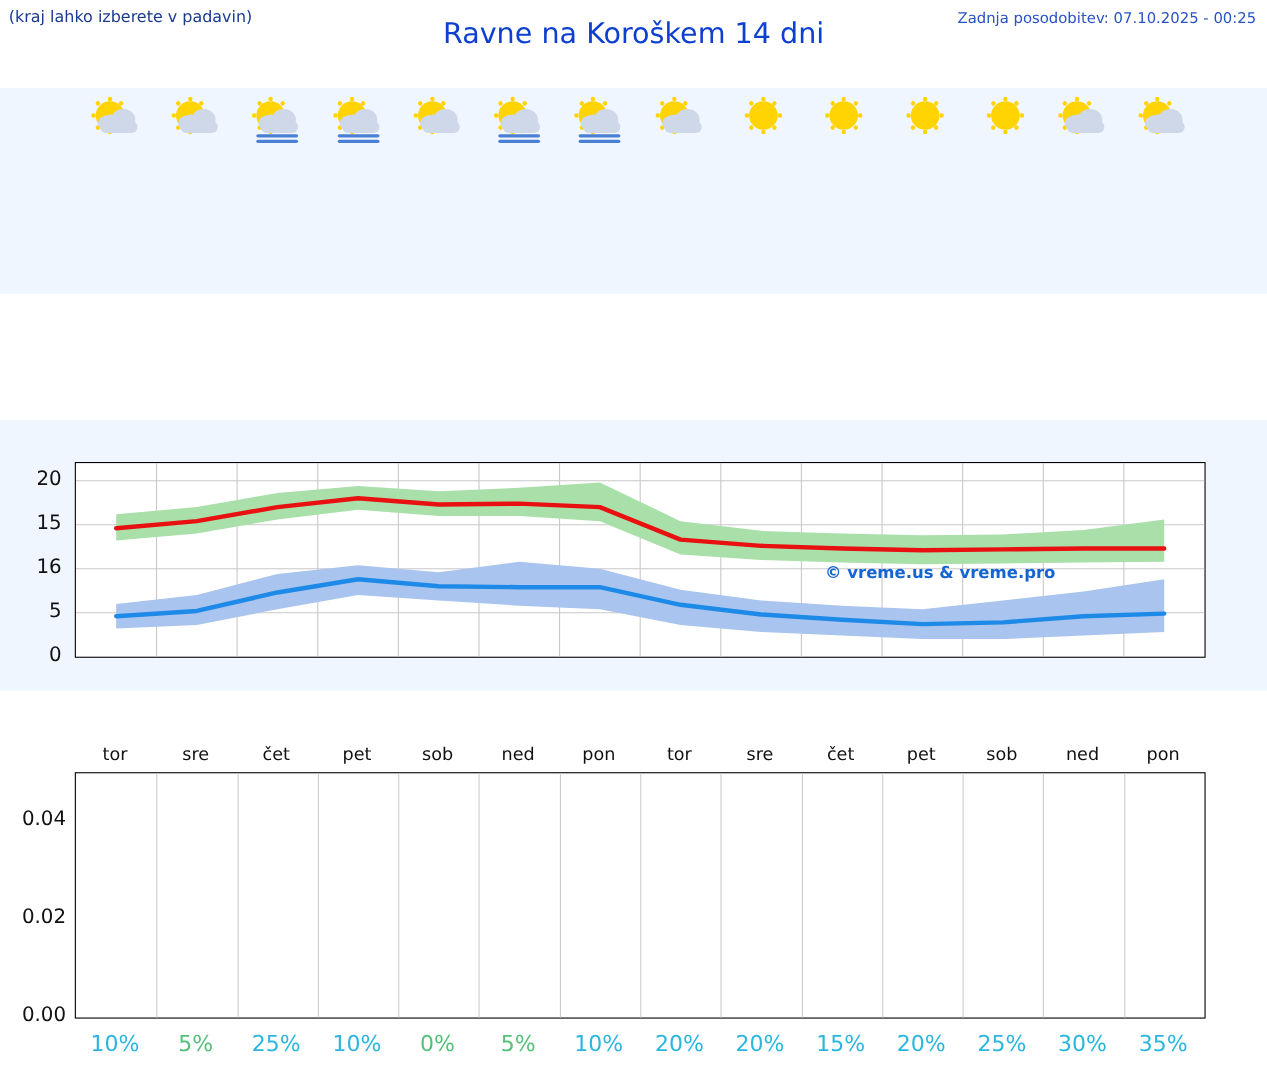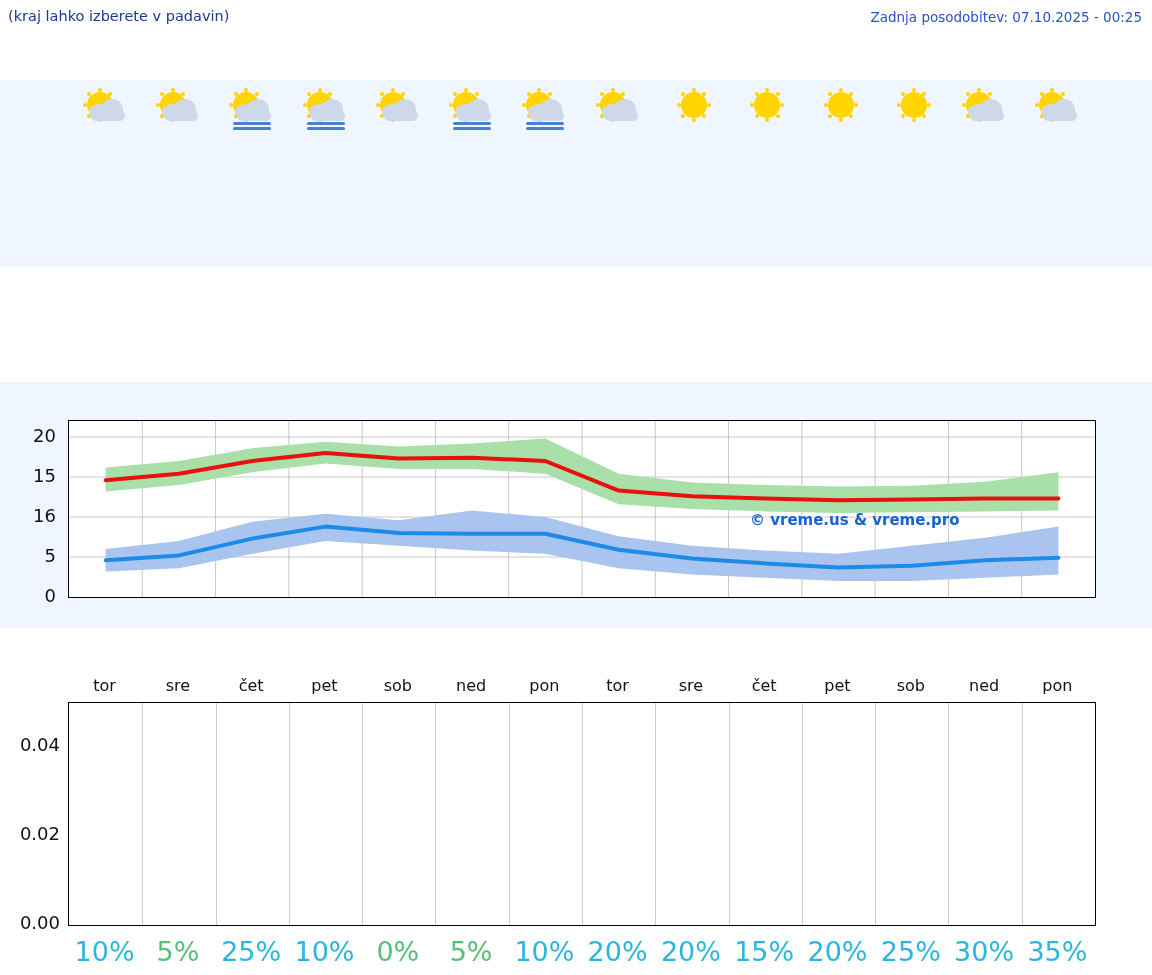--- a/index.html
+++ b/index.html
@@ -40,28 +40,29 @@
   .ylabT{position:absolute;font-size:18px;color:#111;text-align:right;width:46px;}
   .gridv{position:absolute;top:0;bottom:0;width:1px;background:#cccccc;}
   .copyr{position:absolute;left:750px;top:129px;font-size:15px;color:#1464d4;font-weight:bold;}
 
   
   .precip{position:absolute;left:0;top:640px;width:1152px;height:335px;background:#ffffff;}
   .precip .ct{position:absolute;top:8px;left:0;width:1152px;text-align:center;font-size:21px;color:#111;}
   .pday{position:absolute;top:36px;width:78px;text-align:center;font-size:16px;color:#111;}
   .plotP{position:absolute;left:68px;top:62px;width:1026px;height:222px;background:#ffffff;border:1px solid #000;}
   .ylabP{position:absolute;font-size:18px;color:#111;text-align:right;width:58px;}
-  .pct{position:absolute;top:296px;width:78px;text-align:center;font-size:27px;color:#2bb6e0;}
+  .pct{position:absolute;top:296px;width:78px;text-align:center;font-size:20px;color:#2bb6e0;}
   .pct.g{color:#55c07a;}
 </style>
 </head>
 <body>
 
 <div class="header">
   <div class="hdr-note">(kraj lahko izberete v padavin)</div>
+  <div class="hdr-title">Ravne na Koroškem 14 dni</div>
   <div class="hdr-update">Zadnja posodobitev: 07.10.2025 - 00:25</div>
 </div>
 
 <div class="daystrip" id="daystrip">
     <div class="day" style="left: 65.6px;">
       <div class="dn"></div>
       <div class="dd"></div>
       <div class="icon">
         <div class="wi">
           <span class="ray" style="left:40.0px;top:19.0px;width:4px;height:4px;border-radius:2px;transform:rotate(0deg);"></span>

